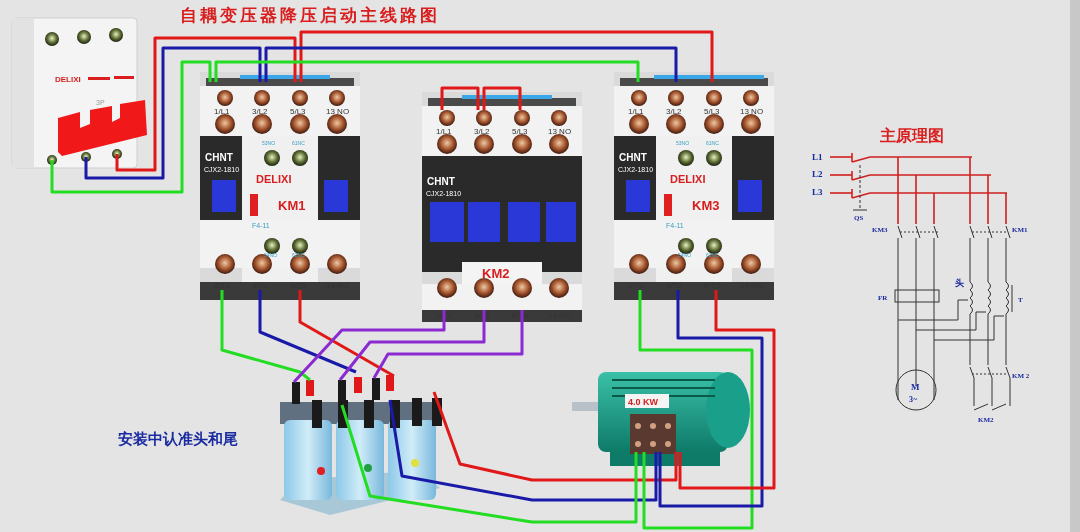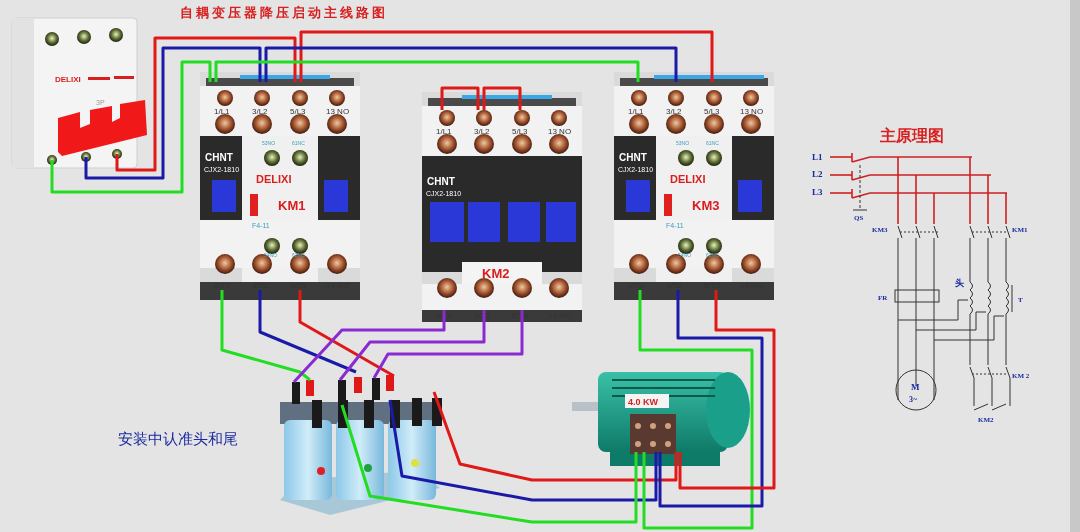--- a/index.html
+++ b/index.html
@@ -1,19 +1,19 @@
 <!DOCTYPE html>
 <html><head>
 <meta charset="utf-8">
 <style>
   html,body{margin:0;padding:0;}
   body{width:1080px;height:532px;background:#e4e4e4;position:relative;overflow:hidden;font-family:"Liberation Sans",sans-serif;}
   #canvas{position:absolute;left:0;top:0;}
-  .title{position:absolute;left:180px;top:4px;font-size:13px;font-weight:bold;color:#d81e1e;letter-spacing:3px;font-family:"DejaVu Sans",sans-serif;}
-  .note{position:absolute;left:118px;top:430px;font-size:15px;font-weight:normal;color:#1a2aa0;font-family:"DejaVu Sans",sans-serif;}
+  .title{position:absolute;left:180px;top:4px;font-size:17px;font-weight:bold;color:#d81e1e;letter-spacing:3px;font-family:"DejaVu Sans",sans-serif;}
+  .note{position:absolute;left:118px;top:430px;font-size:15px;font-weight:bold;color:#1a2aa0;font-family:"DejaVu Sans",sans-serif;}
   .schem-title{position:absolute;left:880px;top:126px;font-size:16px;font-weight:bold;color:#d81e1e;font-family:"DejaVu Sans",sans-serif;}
   .edge{position:absolute;right:0;top:0;width:10px;height:532px;background:#c8c8c8;}
 </style>
 </head>
 <body>
 
 <div class="title">自耦变压器降压启动主线路图</div>
 <div class="note">安装中认准头和尾</div>
 <div class="schem-title">主原理图</div>
 <div class="edge"></div>

